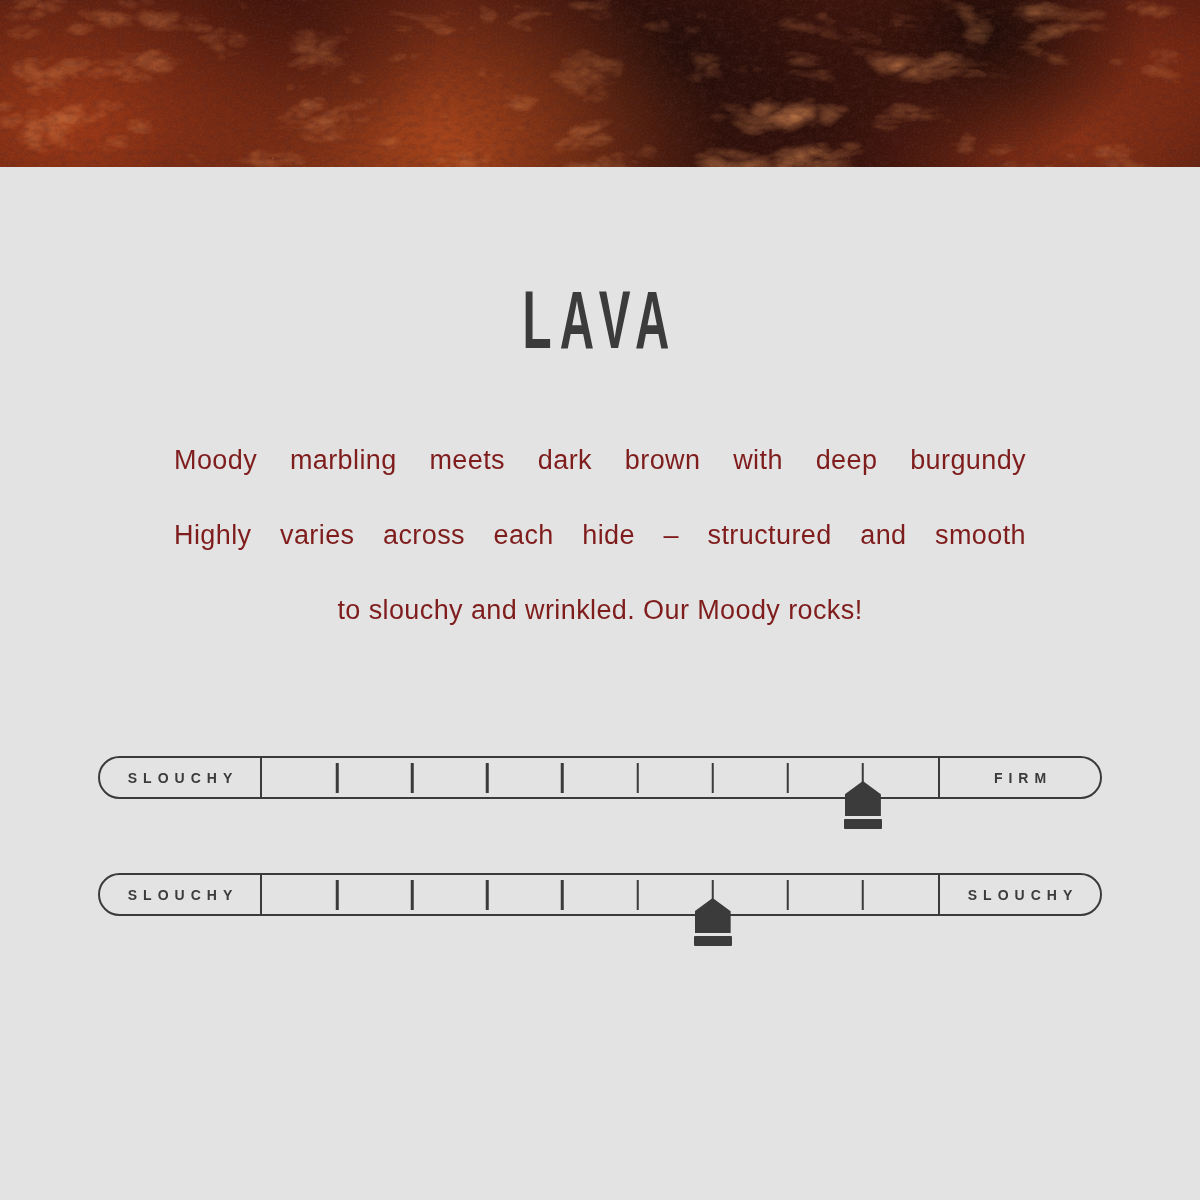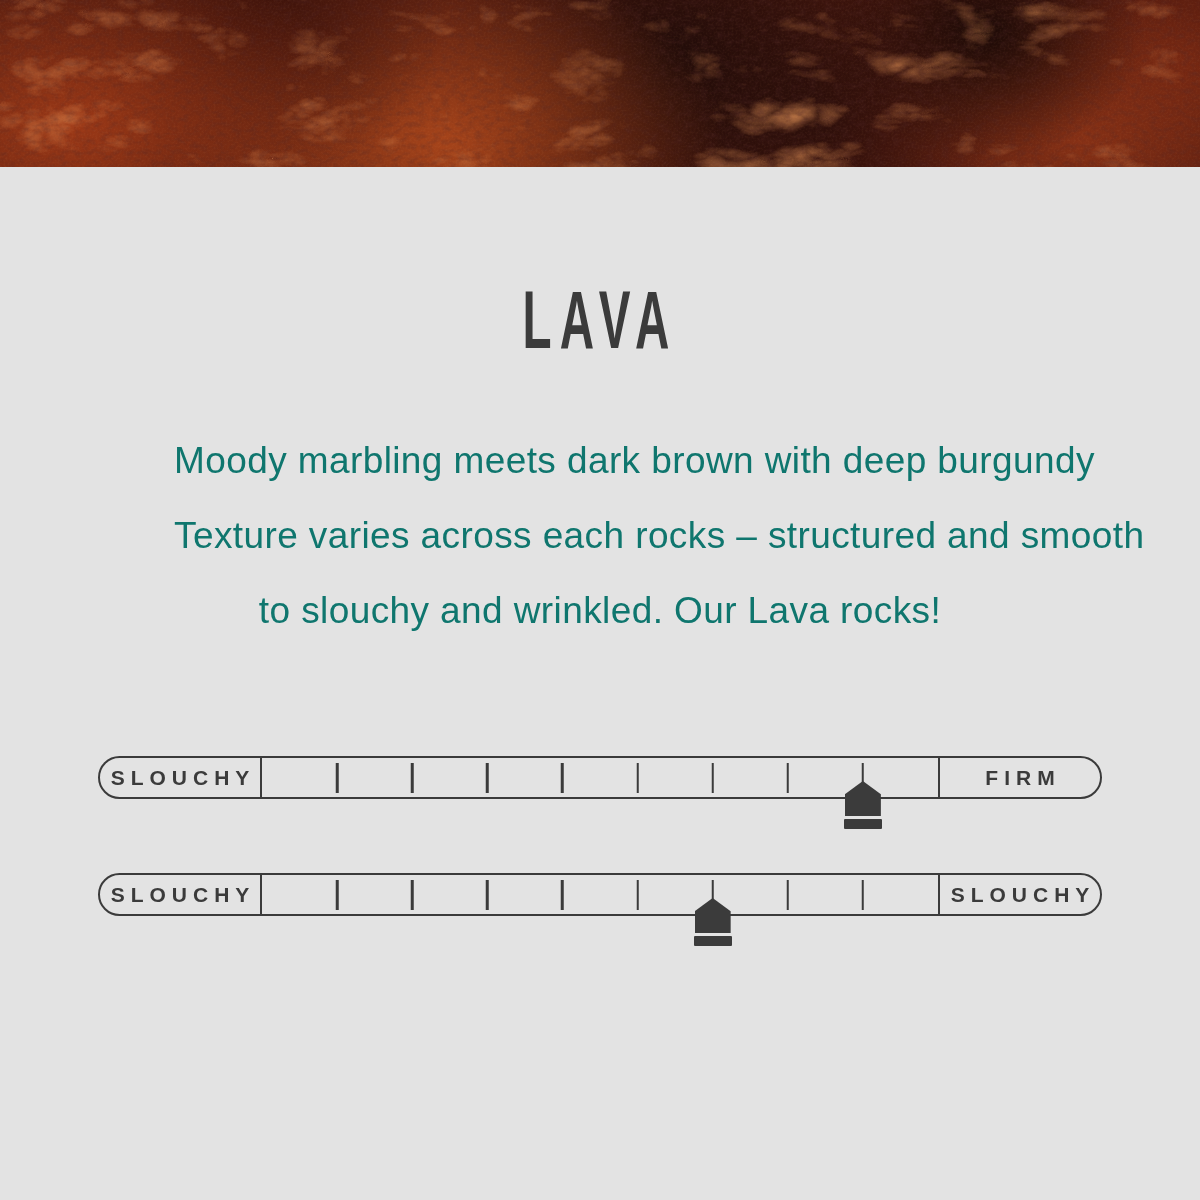--- a/index.html
+++ b/index.html
@@ -33,40 +33,40 @@
     text-align:center;
     font-size:82px;font-weight:bold;line-height:1;
     letter-spacing:14px;
     transform:scaleX(.58);
     color:#3b3b3b;
   }
 
   
   .desc{width:852px;margin:62px auto 0;}
   .desc-line{
-    font-size:37px;line-height:75px;letter-spacing:.4px;
-    color:#0f766e;
+    font-size:27px;line-height:75px;letter-spacing:.4px;
+    color:#7f1d1d;
     text-align:justify;text-align-last:justify;
     white-space:nowrap;
   }
   .desc-line.last{text-align-last:center;}
 
   
   .scales{margin-top:108px;}
   .scale-row{margin:0 auto;width:1004px;}
   .scale-row + .scale-row{margin-top:74px;}
   .pill{
     position:relative;display:flex;align-items:stretch;
     height:39px;border:2.5px solid #3b3b3b;border-radius:22px;
   }
   .cell{width:160px;display:flex;align-items:center;justify-content:center;}
   .cell.left{border-right:2.5px solid #3b3b3b;}
   .cell.right{border-left:2.5px solid #3b3b3b;}
   .cell span{
-    font-weight:bold;font-size:21px;letter-spacing:6px;
+    font-weight:bold;font-size:14px;letter-spacing:6px;
     padding-left:6px;color:#3b3b3b;white-space:nowrap;
   }
   .track{flex:1;position:relative;}
   .tick{
     position:absolute;top:50%;transform:translate(-50%,-50%);
     width:2.5px;height:30px;background:#3b3b3b;
   }
   .marker{position:absolute;top:23px;transform:translateX(-50%);width:38px;}
   .marker-head{
     width:36px;height:35px;margin:0 auto;background:#3b3b3b;
@@ -98,22 +98,22 @@
       <rect width="1200" height="167" filter="url(#veinsF)" opacity="0.8"></rect>
       <rect width="1200" height="167" filter="url(#crackleF)" opacity="0.55"></rect>
       <rect width="1200" height="167" filter="url(#grainF)" opacity="0.25"></rect>
     </svg>
   </div>
 
   <h1 class="title">LAVA</h1>
 
   <div class="desc" id="desc">
       <div class="desc-line">Moody marbling meets dark brown with deep burgundy</div>
-      <div class="desc-line">Texture varies across each rocks – structured and smooth</div>
-      <div class="desc-line last">to slouchy and wrinkled. Our Lava rocks!</div>
+      <div class="desc-line">Highly varies across each hide – structured and smooth</div>
+      <div class="desc-line last">to slouchy and wrinkled. Our Moody rocks!</div>
     </div>
 
   <div class="scales" id="scales">
       <div class="scale-row">
         <div class="pill">
           <div class="cell left">
             <span>SLOUCHY</span>
           </div>
           <div class="track">
             <div class="tick" style="left: 11.1111%;"></div>

